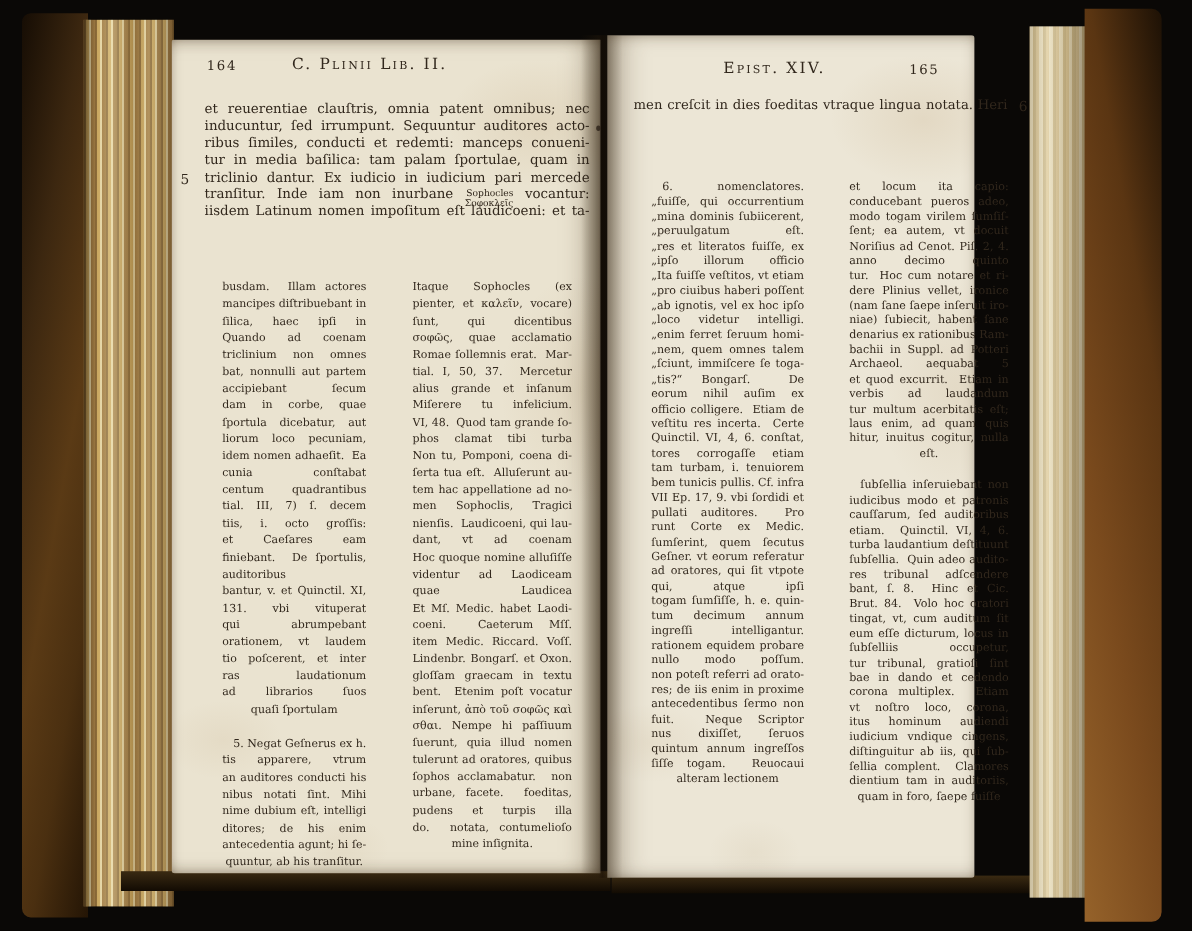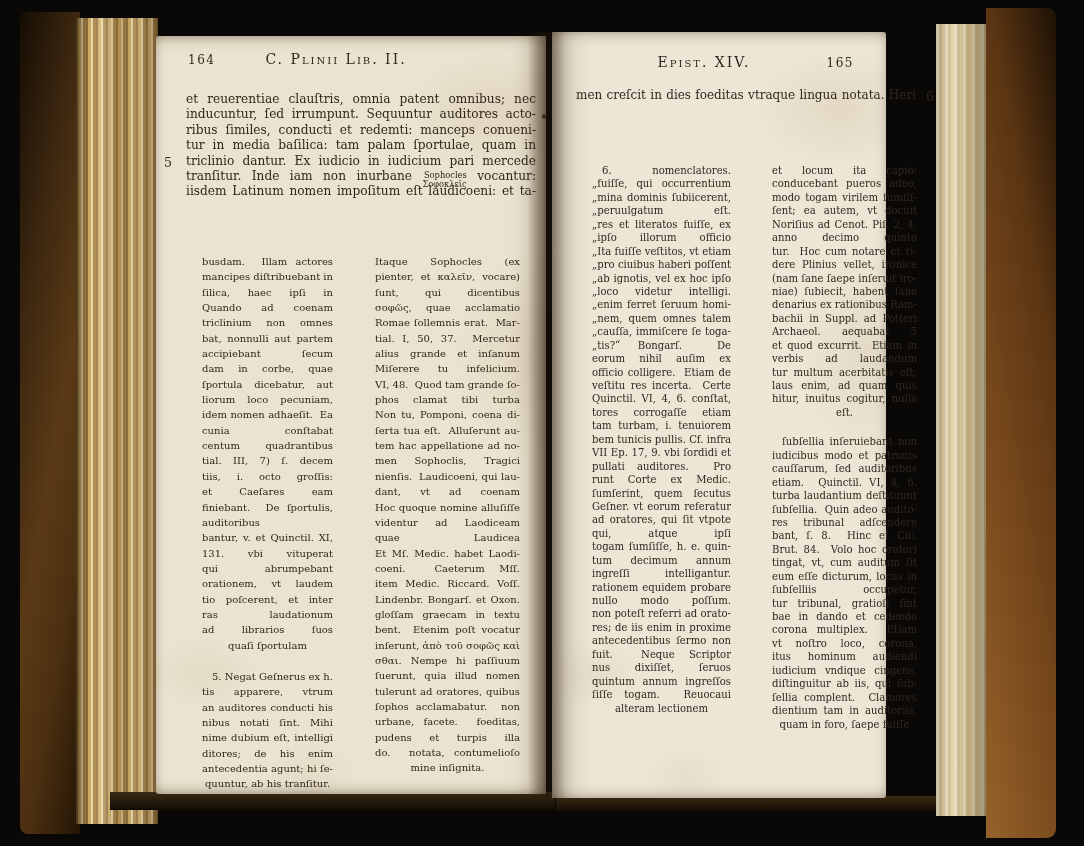--- a/index.html
+++ b/index.html
@@ -189,21 +189,21 @@
             <div class="fline jline">„mina dominis ſubiicerent,</div>
             <div class="fline jline">„peruulgatum eſt.  Humanio-</div>
             <div class="fline jline">„res et literatos fuiſſe, ex hoc</div>
             <div class="fline jline">„ipſo illorum officio colligas.</div>
             <div class="fline jline">„Ita fuiſſe veſtitos, vt etiam</div>
             <div class="fline jline">„pro ciuibus haberi poſſent</div>
             <div class="fline jline">„ab ignotis, vel ex hoc ipſo</div>
             <div class="fline jline">„loco videtur intelligi.  Quis</div>
             <div class="fline jline">„enim ferret ſeruum homi-</div>
             <div class="fline jline">„nem, quem omnes talem</div>
-            <div class="fline jline">„cauſſa, immiſcere ſe toga-</div>
+            <div class="fline jline">„ſciunt, immiſcere ſe toga-</div>
             <div class="fline jline">„tis?“ Bongarſ.  De eruditione</div>
             <div class="fline jline">eorum nihil auſim ex ipſorum</div>
             <div class="fline jline">officio colligere.  Etiam de</div>
             <div class="fline jline">veſtitu res incerta.  Certe e</div>
             <div class="fline jline">Quinctil. VI, 4, 6. conſtat, ora-</div>
             <div class="fline jline">tores corrogaſſe etiam pulla-</div>
             <div class="fline jline">tam turbam, i. tenuiorem ple-</div>
             <div class="fline jline">bem tunicis pullis. Cf. infra</div>
             <div class="fline jline">VII Ep. 17, 9. vbi ſordidi et</div>
             <div class="fline jline">pullati auditores.  Pro ſumſe-</div>

